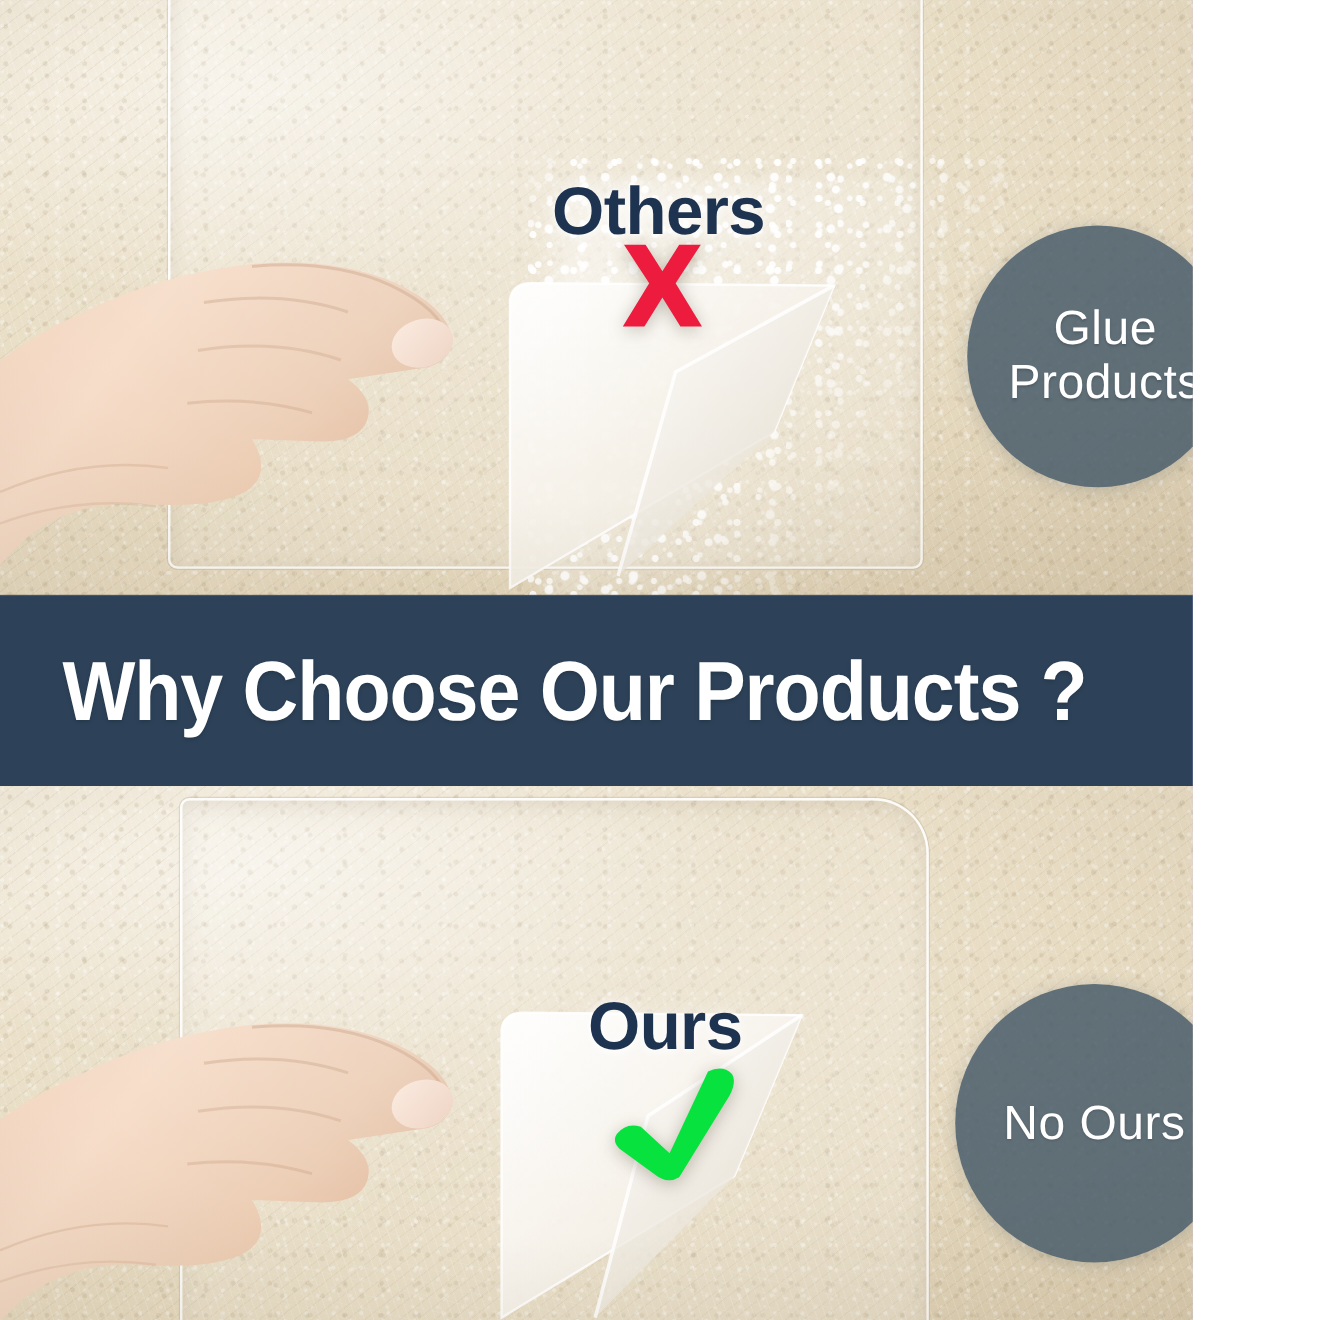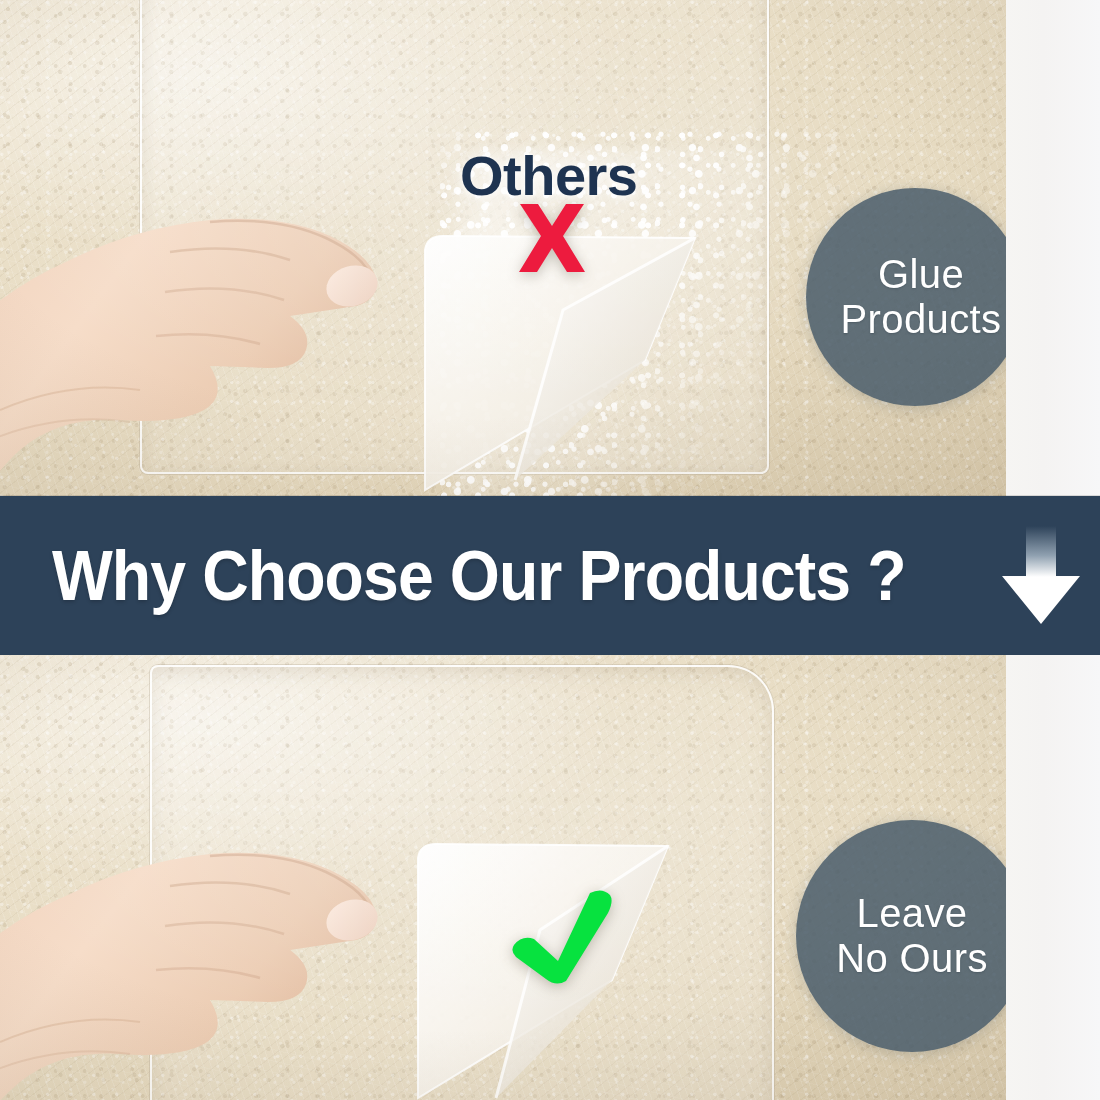--- a/index.html
+++ b/index.html
@@ -1,21 +1,21 @@
 <!DOCTYPE html>
 <html><head>
 <meta charset="utf-8">
 <style>
   html,body{margin:0;padding:0;}
   body{
     width:1100px;height:1100px;overflow:hidden;
     font-family:"Liberation Sans",sans-serif;
     background:#ffffff;
   }
-  .stage{position:relative;width:1100px;height:1100px;overflow:hidden;background:#c4b5fd;}
+  .stage{position:relative;width:994px;height:1100px;overflow:hidden;background:#c4b5fd;}
 
   
   .panel{position:absolute;left:0;width:1100px;overflow:hidden;}
   .panel-top{top:0;height:496px;}
   .panel-bottom{top:655px;height:445px;}
 
   
   .photo{
     position:absolute;top:0;left:0;width:1006px;height:100%;
     overflow:hidden;
@@ -303,31 +303,31 @@
           <path d="M 205 176 Q 270 166 324 184" fill="none" stroke="rgba(190,145,115,.30)" stroke-width="2.5"></path>
           <path d="M 196 220 Q 252 214 300 228" fill="none" stroke="rgba(190,145,115,.28)" stroke-width="2.5"></path>
           <ellipse cx="392" cy="170" rx="26" ry="20" transform="rotate(-16 392 170)" fill="url(#nailB)"></ellipse>
           <path d="M 40 292 Q 110 262 180 272" fill="none" stroke="rgba(205,165,135,.35)" stroke-width="2"></path>
           <path d="M 30 322 Q 100 294 170 304" fill="none" stroke="rgba(205,165,135,.28)" stroke-width="2"></path>
         </svg>
       </div>
 
       <div class="vignette"></div>
 
+      <div class="cmp-label" style="left:490px;top:167px;font-size:56px;">Ours</div>
 
       <div class="mark" style="left:508px;top:232px;">
         <svg width="110" height="100" viewBox="0 0 110 100">
           <path d="M 6 58 Q 14 48 26 52 L 50 74 L 82 6 Q 94 0 102 8 Q 106 14 100 26
                    L 58 94 Q 48 100 38 92 L 8 70 Q 2 64 6 58 Z" fill="#07e23f"></path>
         </svg>
       </div>
 
       <div class="badge" style="left:796px;top:820px;width:232px;height:232px;top:165px;">
         <div class="badge-txt" style="font-size:40px;">
-          <div>Leave</div>
           <div>No Ours</div>
         </div>
       </div>
     </div>
     <div class="photo-strip"></div>
   </div>
 
 </div>
 
 </body></html>

